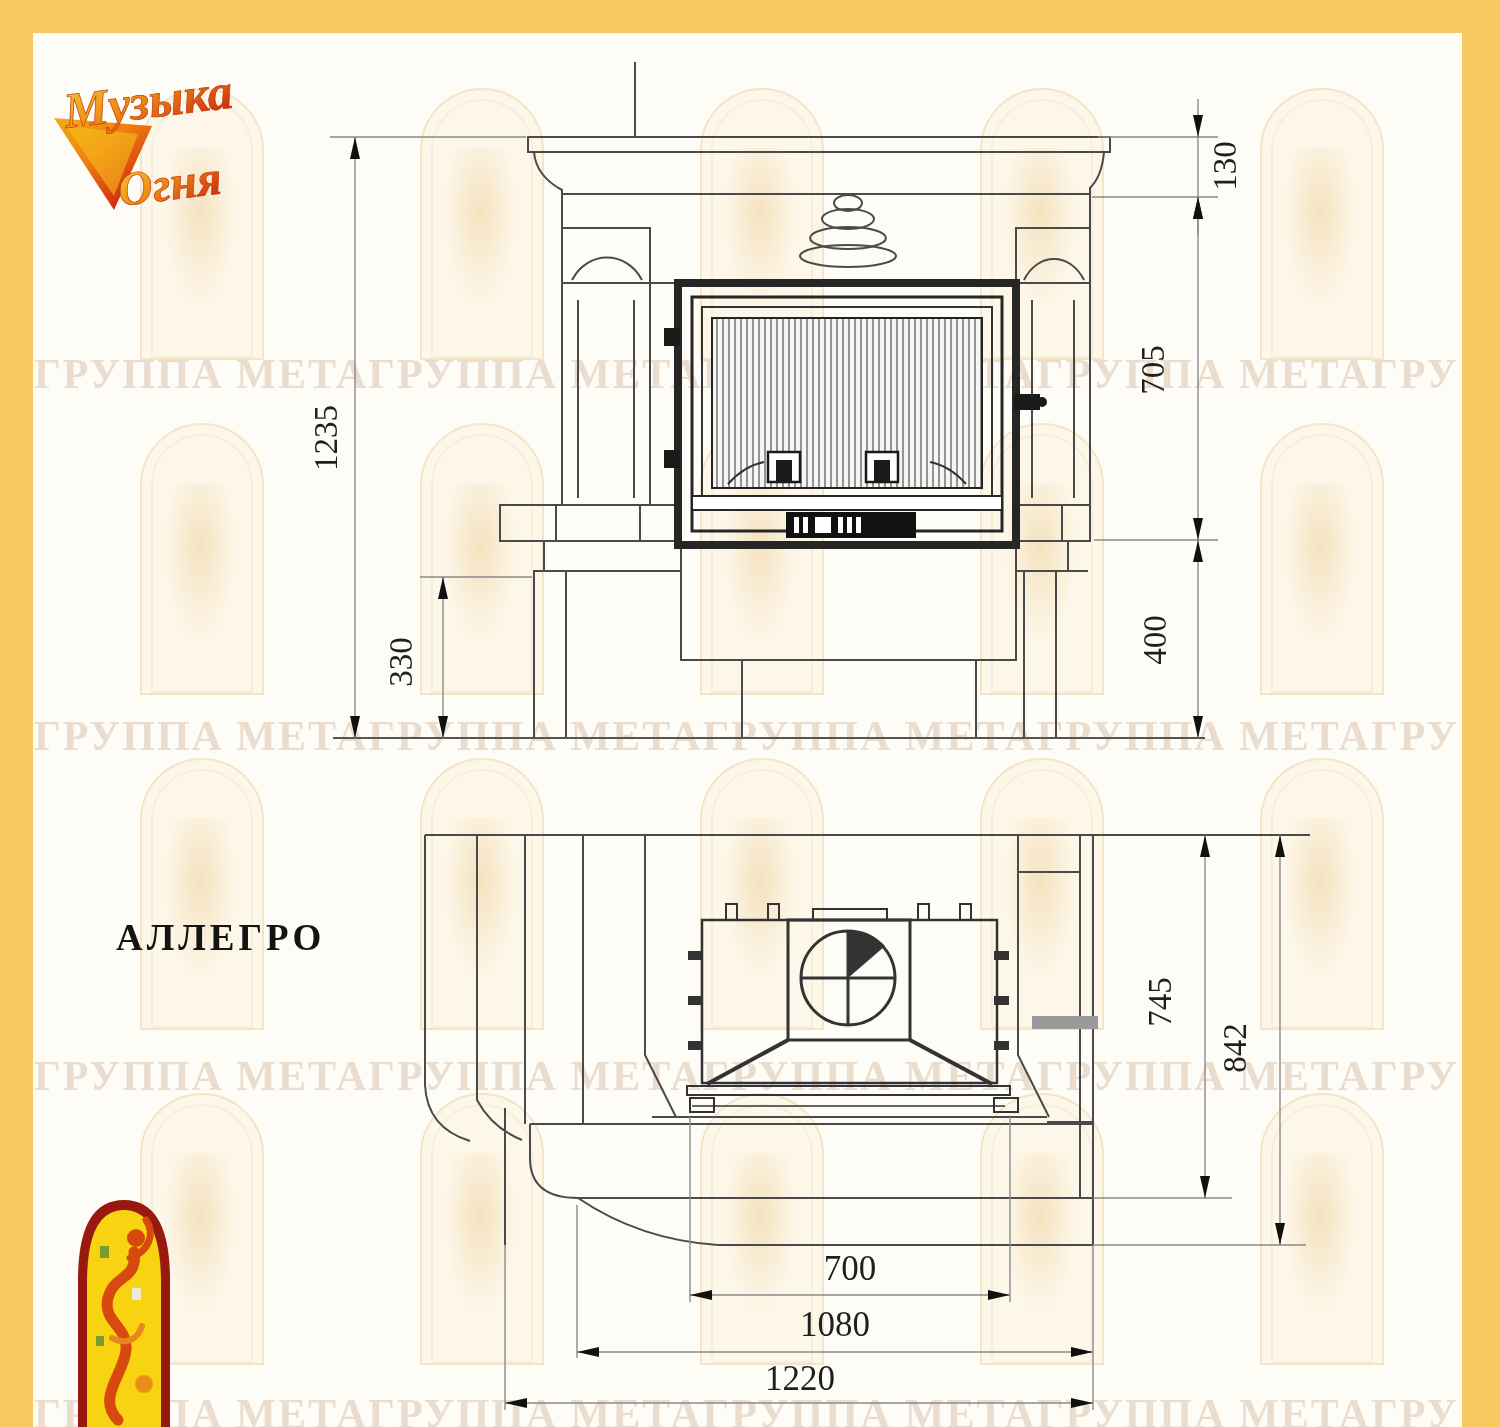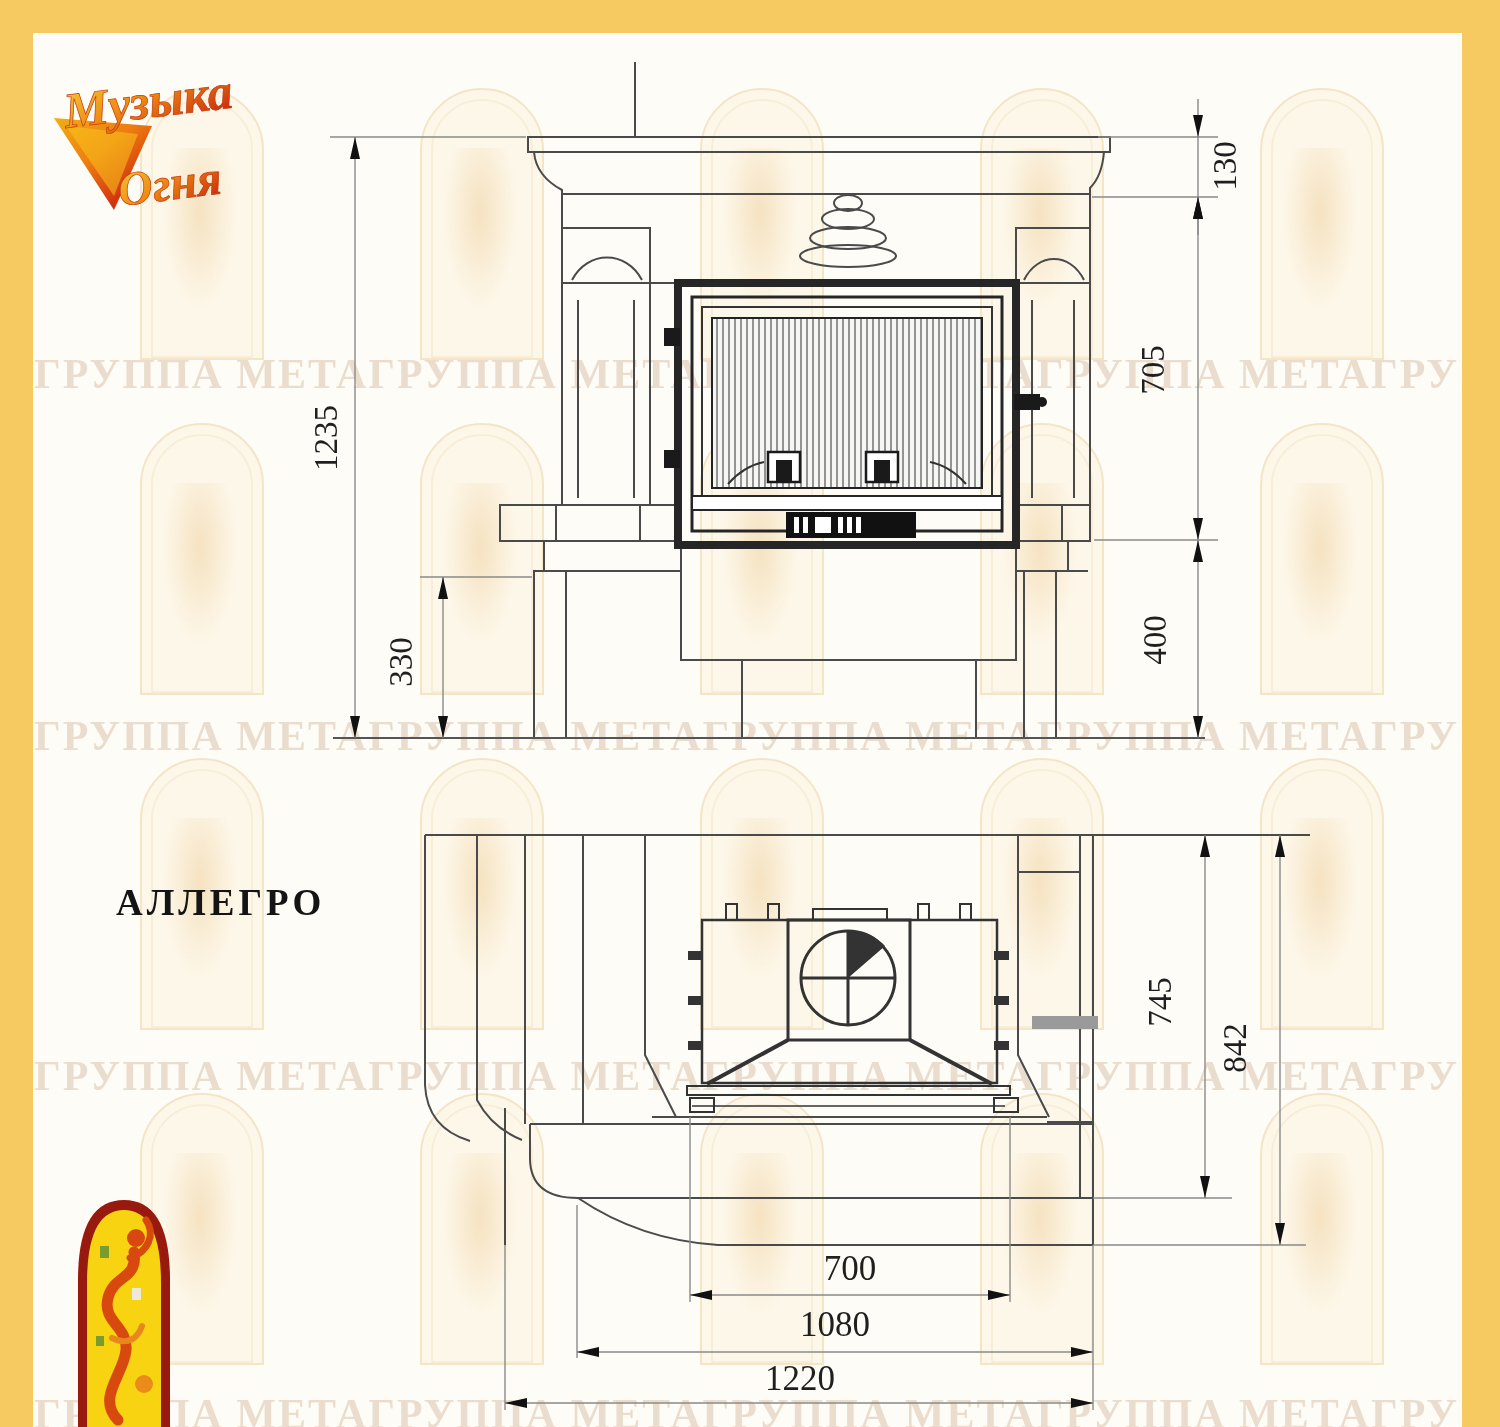--- a/index.html
+++ b/index.html
@@ -20,21 +20,21 @@
     border:2px solid #f3e5c6; border-radius:62px 62px 0 0; background:#fdf7e9; }
   .wm-arch .inner { position:absolute; left:9px; right:9px; top:9px; bottom:0;
     border:2px solid #f7eeda; border-radius:52px 52px 0 0; }
   .wm-arch .blob { position:absolute; left:22px; top:58px; width:72px; height:160px;
     background:radial-gradient(ellipse at 50% 40%, #f5e2c0 0%, rgba(245,226,192,0) 72%); }
   .wm-row { position:absolute; left:34px; width:1426px; white-space:nowrap; overflow:hidden;
     font-weight:bold; font-size:42px; letter-spacing:2px; color:rgba(204,176,142,0.40); }
 
   
   .drawing { position:absolute; z-index:10; }
-  #product-label { position:absolute; left:116px; top:881px; z-index:12;
+  #product-label { position:absolute; left:116px; top:916px; z-index:12;
     font-weight:bold; font-size:37px; letter-spacing:4px; color:#141414; }
 
   svg text.dim { fill:#1f1f1f; font-family:"Liberation Serif", serif; font-size:33px; }
   svg text.dimh { fill:#1f1f1f; font-family:"Liberation Serif", serif; font-size:35px; }
 
   #brand-logo { position:absolute; left:50px; top:68px; z-index:30; }
   #emblem-logo { position:absolute; left:72px; top:1188px; z-index:30; }
 </style>
 </head>
 <body>

